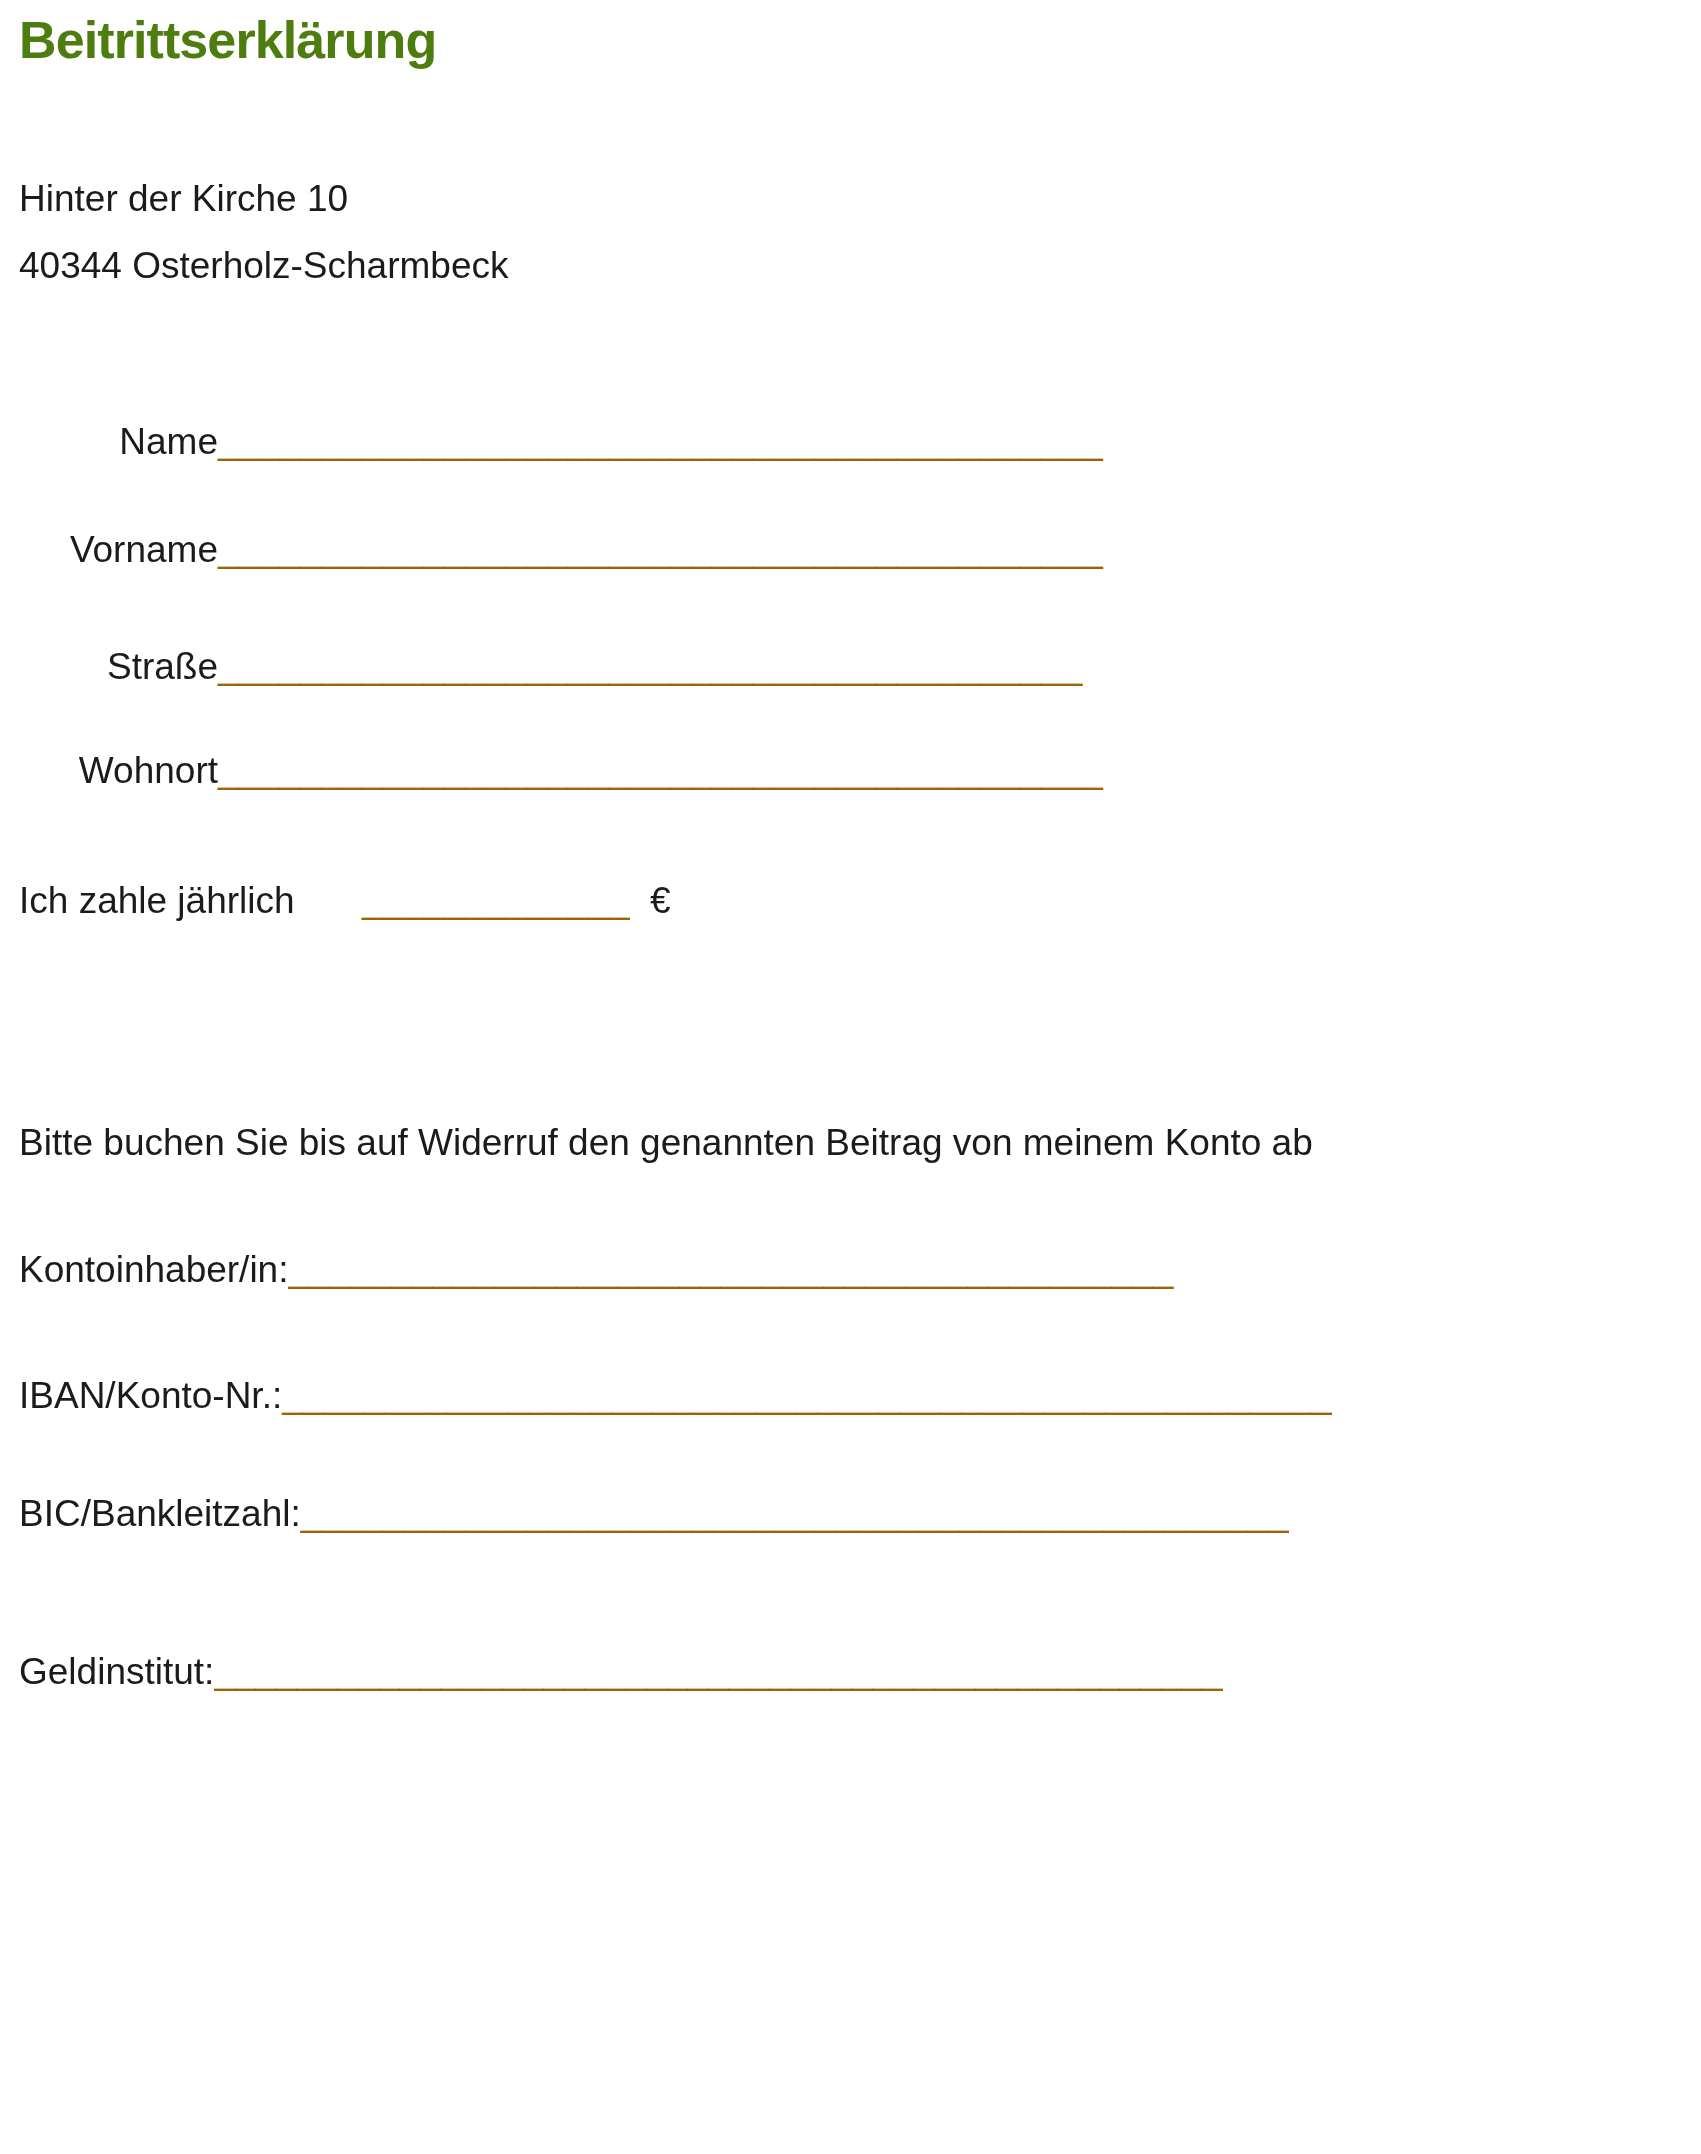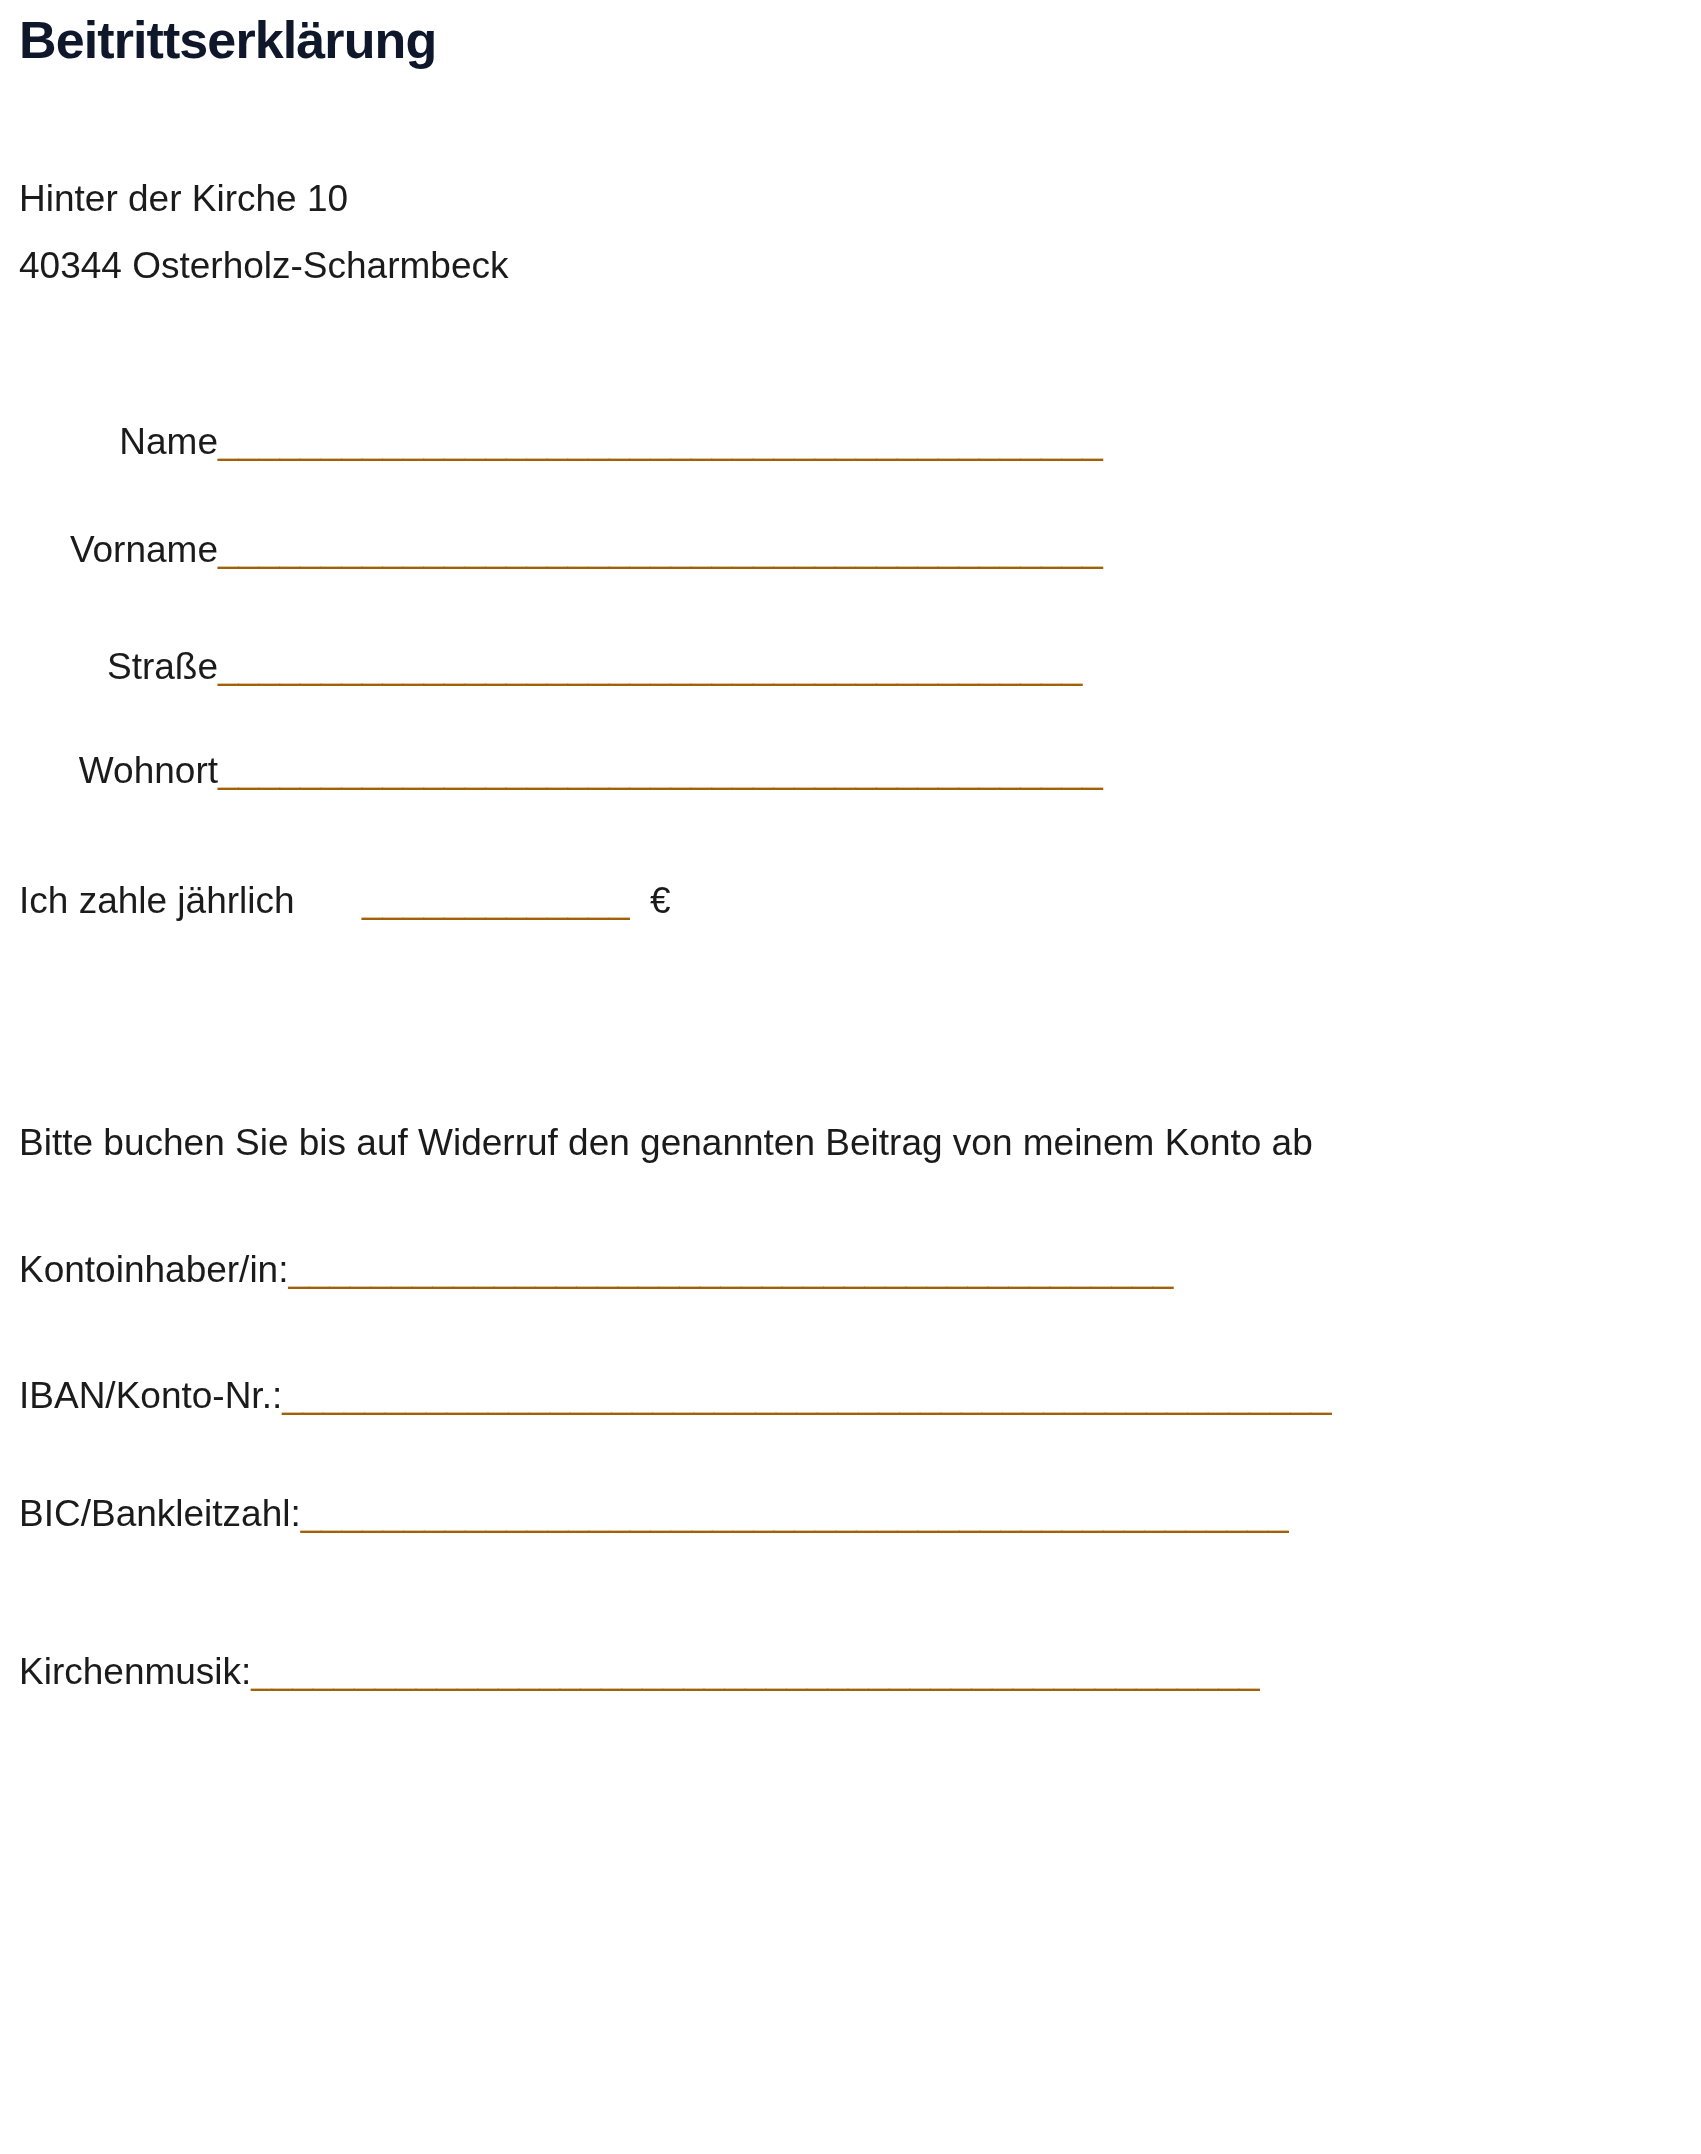--- a/index.html
+++ b/index.html
@@ -17,21 +17,21 @@
     color: #1b1b1b;
     font-family: "Liberation Sans", "DejaVu Sans", sans-serif;
     overflow: hidden;
   }
   .doc-title {
     margin: 0;
     font-size: 52px;
     font-weight: bold;
     line-height: 1.05;
     letter-spacing: -0.9px;
-    color: #0f172a;
+    color: #4d7c0f;
   }
   .intro {
     margin-top: 97px;
     font-size: 37px;
     line-height: 67px;
     white-space: nowrap;
   }
   .row {
     font-size: 37px;
     line-height: 41px;
@@ -72,17 +72,17 @@
 
 
   <div class="row" style="margin-top:201px"><span>Bitte buchen Sie bis auf Widerruf den genannten Beitrag von meinem Konto ab</span></div>
 
   <div class="row" style="margin-top:86px"><span class="label">Kontoinhaber/in:</span><span class="fill-line">___________________________________________</span></div>
 
   <div class="row" style="margin-top:85px"><span class="label">IBAN/Konto-Nr.:</span><span class="fill-line">___________________________________________________</span></div>
 
   <div class="row" style="margin-top:77px"><span class="label">BIC/Bankleitzahl:</span><span class="fill-line">________________________________________________</span></div>
 
-  <div class="row" style="margin-top:117px"><span class="label">Kirchenmusik:</span><span class="fill-line">_________________________________________________</span></div>
+  <div class="row" style="margin-top:117px"><span class="label">Geldinstitut:</span><span class="fill-line">_________________________________________________</span></div>
 
 
 </div>
 
 
 </body></html>

